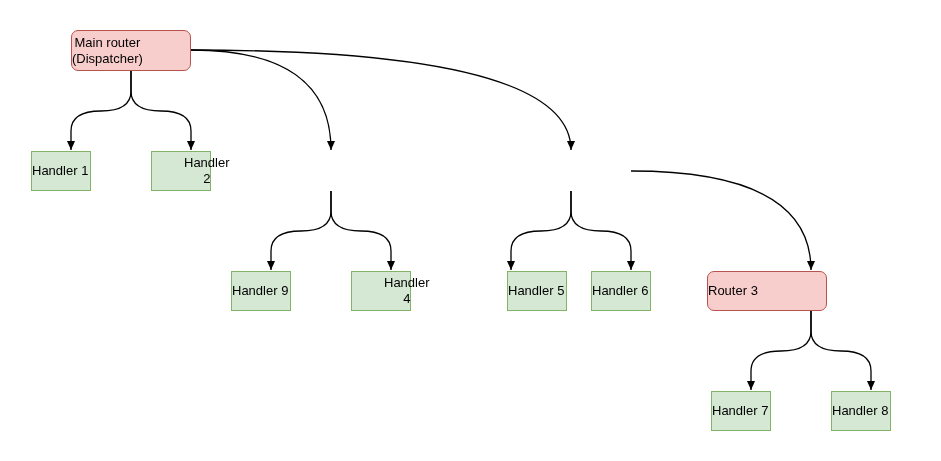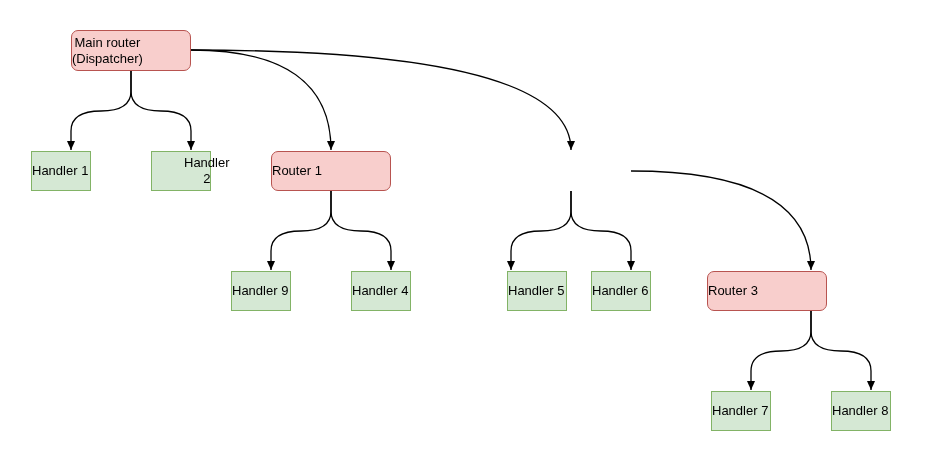--- a/index.html
+++ b/index.html
@@ -54,21 +54,21 @@
     background: #d5e8d4;
     border: 1px solid #82b366;
   }
   
   .n-main { left: 71px;  top: 30px; height: 41px; }
   .n-h1   { left: 31px;  top: 151px; }
   .n-h2   { left: 151px; top: 151px; padding-left: 32px; }
   .n-r1   { left: 271px; top: 151px; }
   .n-r2   { left: 511px; top: 151px; }
   .n-h3   { left: 231px; top: 271px; }
-  .n-h4   { left: 351px; top: 271px; }
+  .n-h4   { left: 351px; top: 271px; padding-left: 32px; }
   .n-h5   { left: 471px; top: 271px; margin-left: 36px; }
   .n-h6   { left: 591px; top: 271px; }
   .n-r3   { left: 707px; top: 271px; }
   .n-h7   { left: 711px; top: 391px; }
   .n-h8   { left: 831px; top: 391px; }
 </style>
 </head>
 <body>
 
 <div class="canvas">
@@ -98,23 +98,20 @@
 (Dispatcher)</span>
   </div>
 
   <div class="node handler n-h1">
     <span class="label">Handler 1</span>
   </div>
   <div class="node handler n-h2">
     <span class="label">Handler 2</span>
   </div>
 
-  <div class="node router n-r1">
-    <span class="label">Router 1</span>
-  </div>
 
   <div class="node handler n-h3">
     <span class="label">Handler 9</span>
   </div>
   <div class="node handler n-h4">
     <span class="label">Handler 4</span>
   </div>
   <div class="node handler n-h5">
     <span class="label">Handler 5</span>
   </div>

